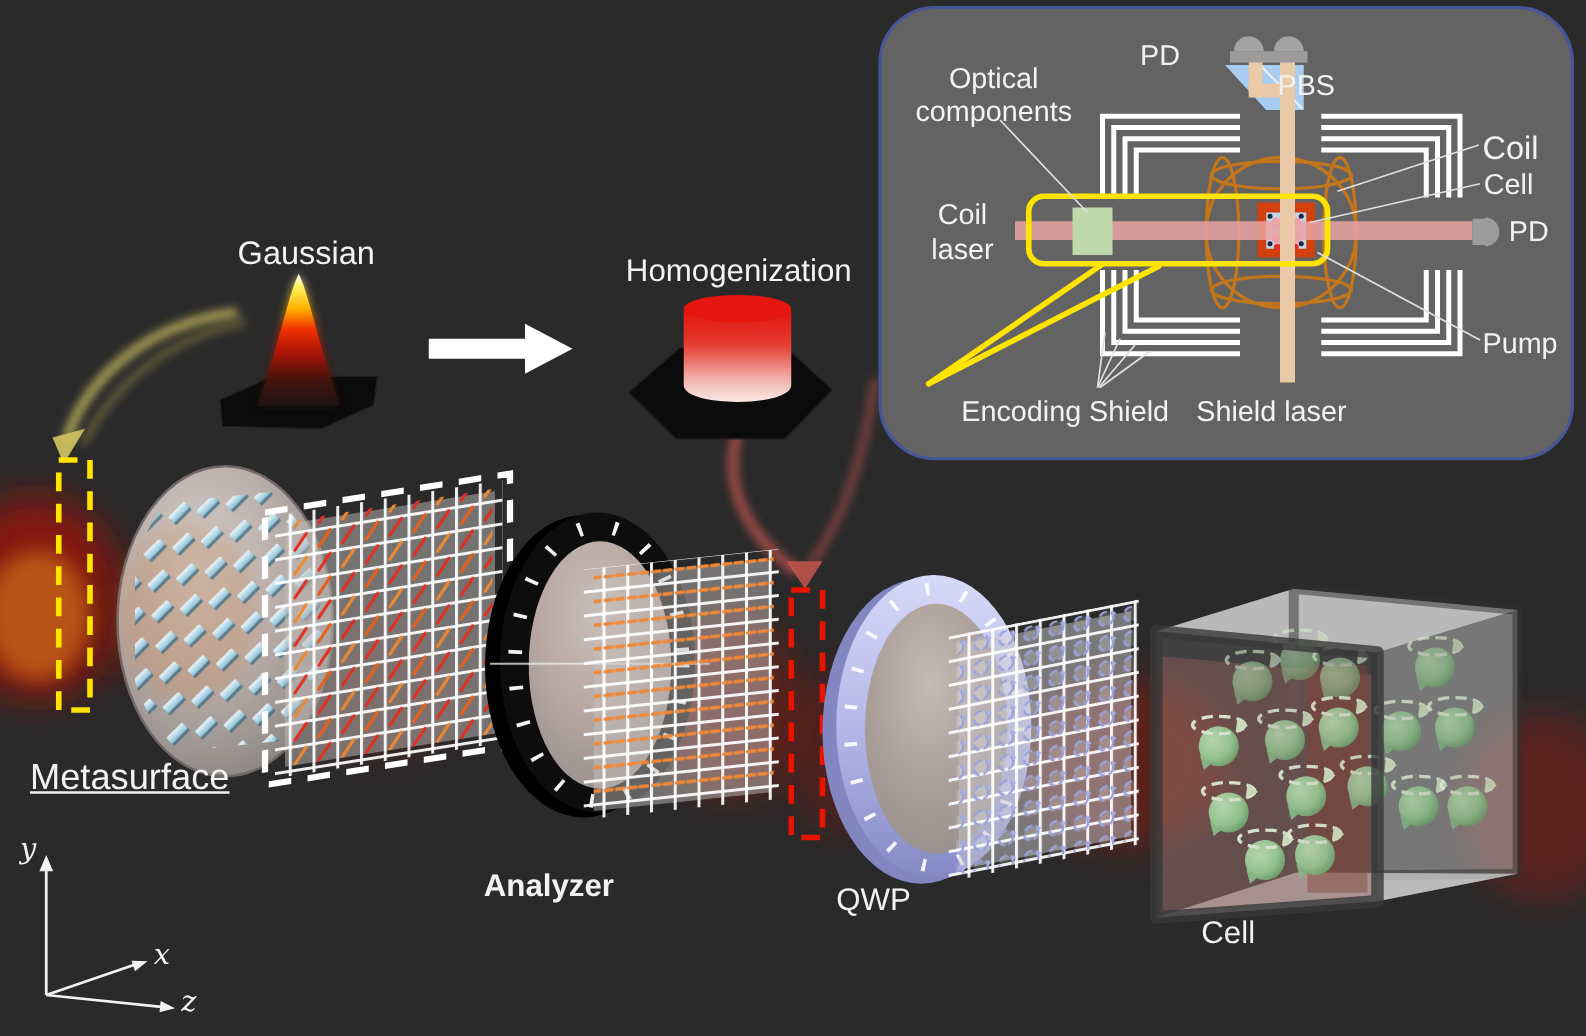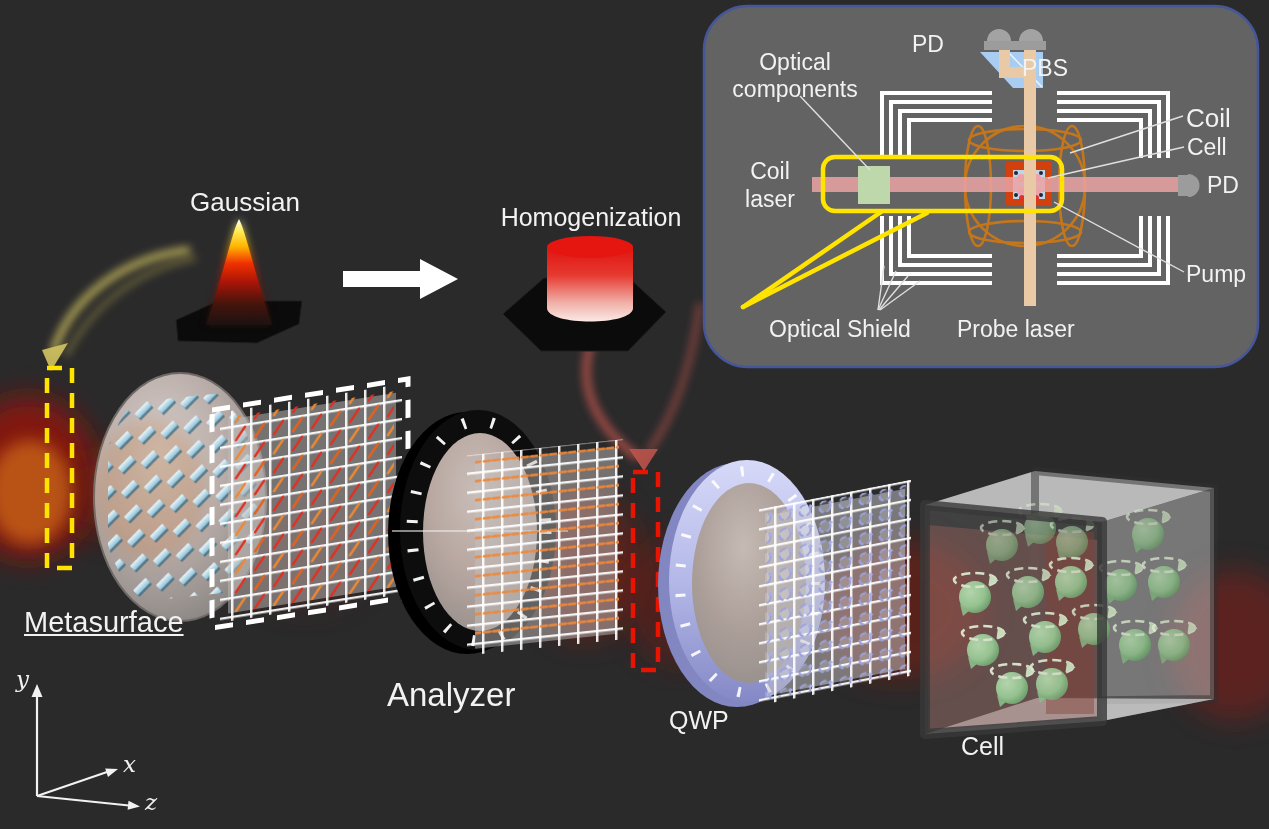--- a/index.html
+++ b/index.html
@@ -325,31 +325,31 @@
       <line x1="878" y1="310" x2="896" y2="271"></line>
       <line x1="879" y1="310" x2="908" y2="276"></line>
       <line x1="880" y1="310" x2="920" y2="281"></line>
     </g>
   </g>
 </svg>
 
 <div class="lbl" style="left:245px;top:187px;transform:translateX(-50%);font-size:26px;">Gaussian</div>
 <div class="lbl" style="left:591px;top:203px;transform:translateX(-50%);font-size:25px;">Homogenization</div>
 <div class="lbl" style="left:24px;top:606px;font-size:29px;text-decoration:underline;">Metasurface</div>
-<div class="lbl" style="left:387px;top:676px;font-size:33px;">Analyzer</div>
+<div class="lbl" style="left:387px;top:695px;font-size:25px;font-weight:bold;">Analyzer</div>
 <div class="lbl" style="left:669px;top:706px;font-size:25px;">QWP</div>
 <div class="lbl" style="left:961px;top:732px;font-size:25px;">Cell</div>
 <div class="lbl axis" style="left:16px;top:666px;">y</div>
 <div class="lbl axis" style="left:123px;top:751px;">x</div>
 <div class="lbl axis" style="left:145px;top:789px;">z</div>
 
 <div class="lbl wrap" style="left:728px;top:33px;width:134px;font-size:23px;line-height:1.18;margin-top:16px;">Optical components</div>
 <div class="lbl" style="left:912px;top:31px;font-size:23px;">PD</div>
 <div class="lbl" style="left:1022px;top:55px;font-size:23px;">PBS</div>
 <div class="lbl" style="left:1186px;top:103px;font-size:26px;">Coil</div>
 <div class="lbl" style="left:1187px;top:134px;font-size:23px;">Cell</div>
 <div class="lbl" style="left:1207px;top:172px;font-size:23px;">PD</div>
 <div class="lbl wrap" style="left:731px;top:158px;width:78px;font-size:23px;line-height:1.2;">Coil laser</div>
 <div class="lbl" style="left:1186px;top:261px;font-size:23px;">Pump</div>
-<div class="lbl" style="left:769px;top:316px;font-size:23px;">Optical Shield</div>
-<div class="lbl" style="left:957px;top:316px;font-size:23px;">Probe laser</div>
+<div class="lbl" style="left:769px;top:316px;font-size:23px;">Encoding Shield</div>
+<div class="lbl" style="left:957px;top:316px;font-size:23px;">Shield laser</div>
 
 </div>
 
 </body></html>

